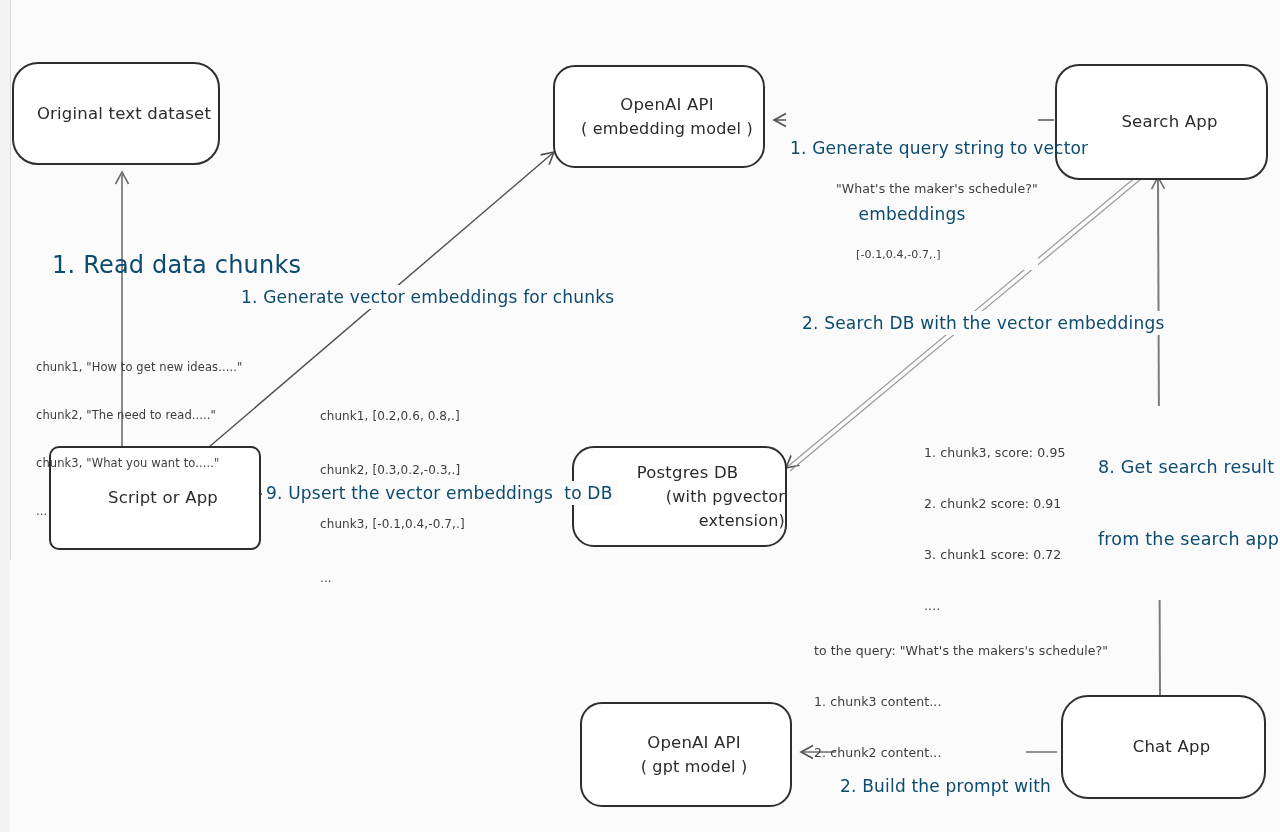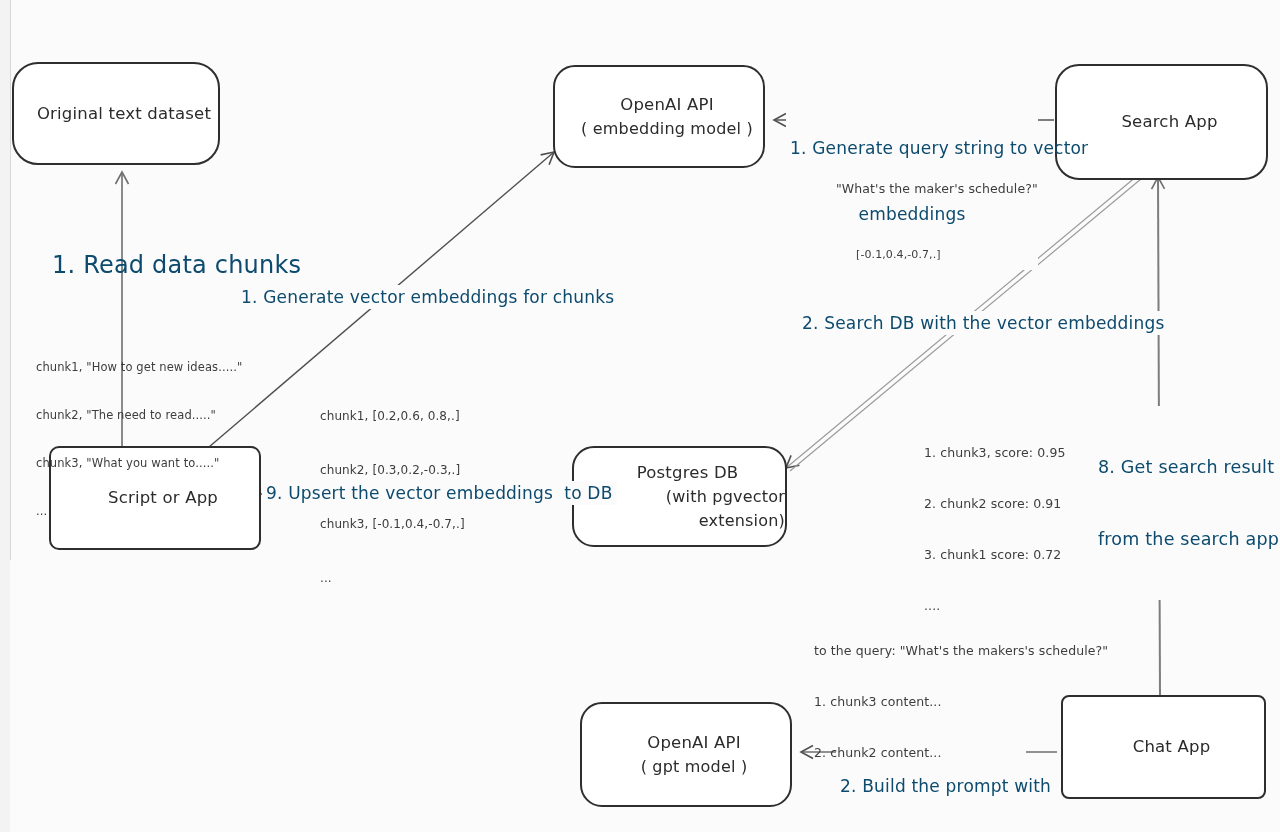--- a/index.html
+++ b/index.html
@@ -97,21 +97,21 @@
   <div class="node" style="left:572px;top:446px;width:215px;height:101px;text-align:right;">
     <div class="node-title">Postgres DB</div>
     <div class="node-subtitle">(with pgvector extension)</div>
   </div>
 
   <div class="node" style="left:580px;top:702px;width:212px;height:105px;">
     <div class="node-title">OpenAI API</div>
     <div class="node-subtitle">( gpt model )</div>
   </div>
 
-  <div class="node" style="left:1061px;top:695px;width:205px;height:104px;border-radius:8px;">
+  <div class="node" style="left:1061px;top:695px;width:205px;height:104px;border-radius:27px;">
     <div class="node-title">Chat App</div>
   </div>
 
   <div class="edge-label transparent" style="left:52px;top:254px;font-size:24px;">1. Read data chunks</div>
 
   <div class="edge-label" style="left:237px;top:285px;">1. Generate vector embeddings for chunks</div>
 
   <div class="edge-label" style="left:262px;top:481px;">9. Upsert the vector embeddings  to DB</div>
 
   <div class="edge-label centered" style="left:786px;top:92px;width:244px;">

